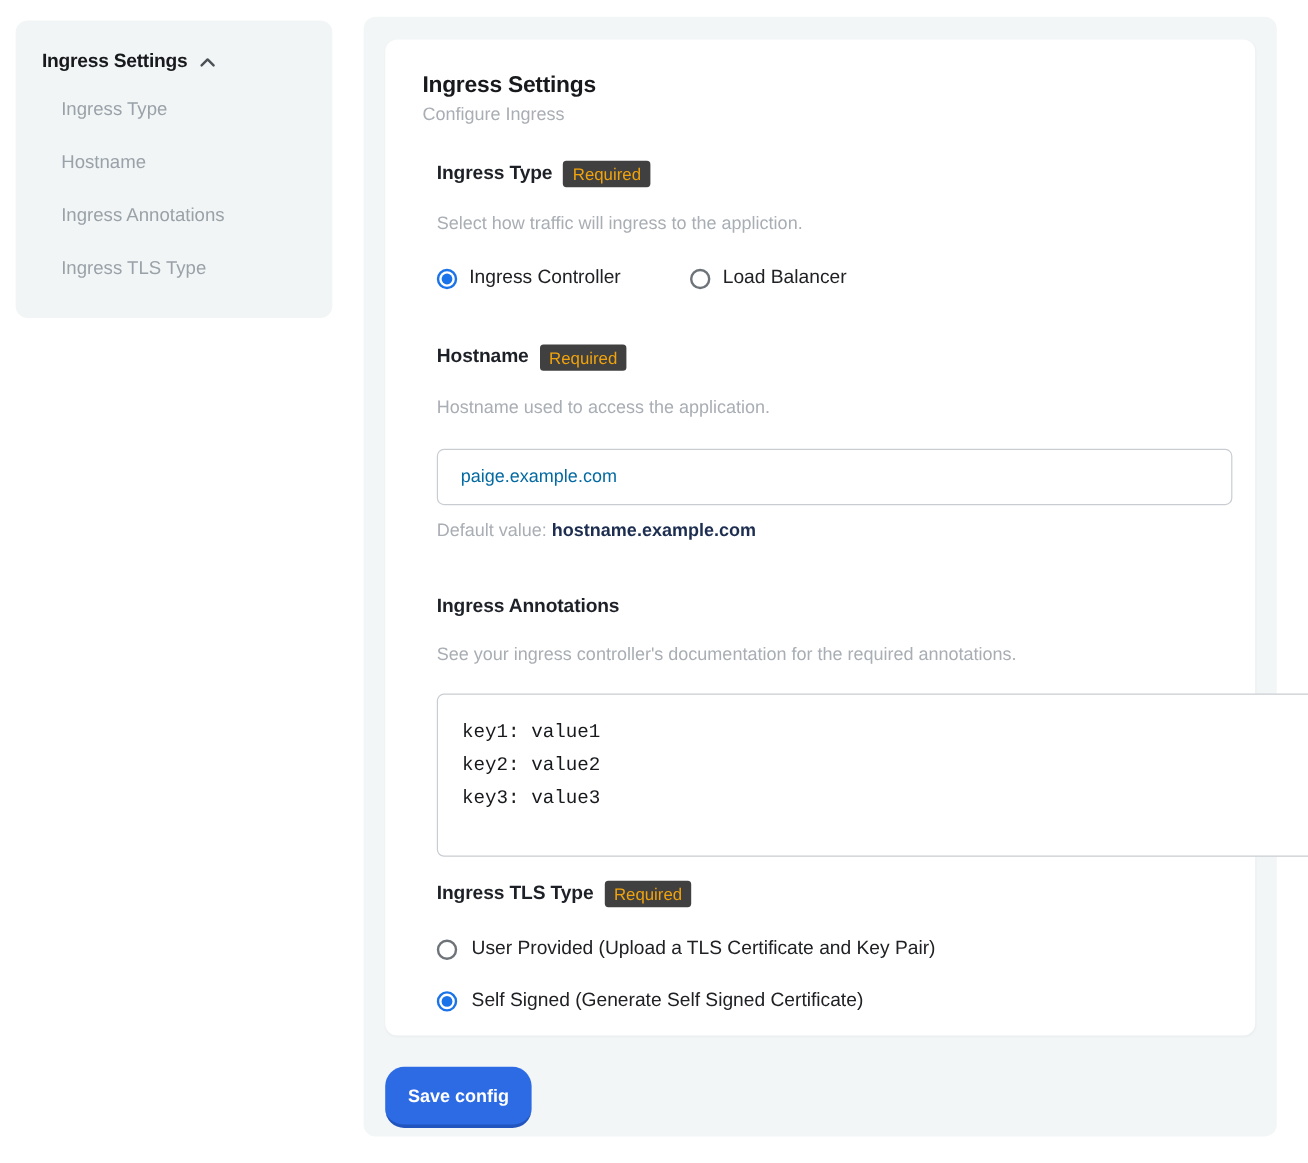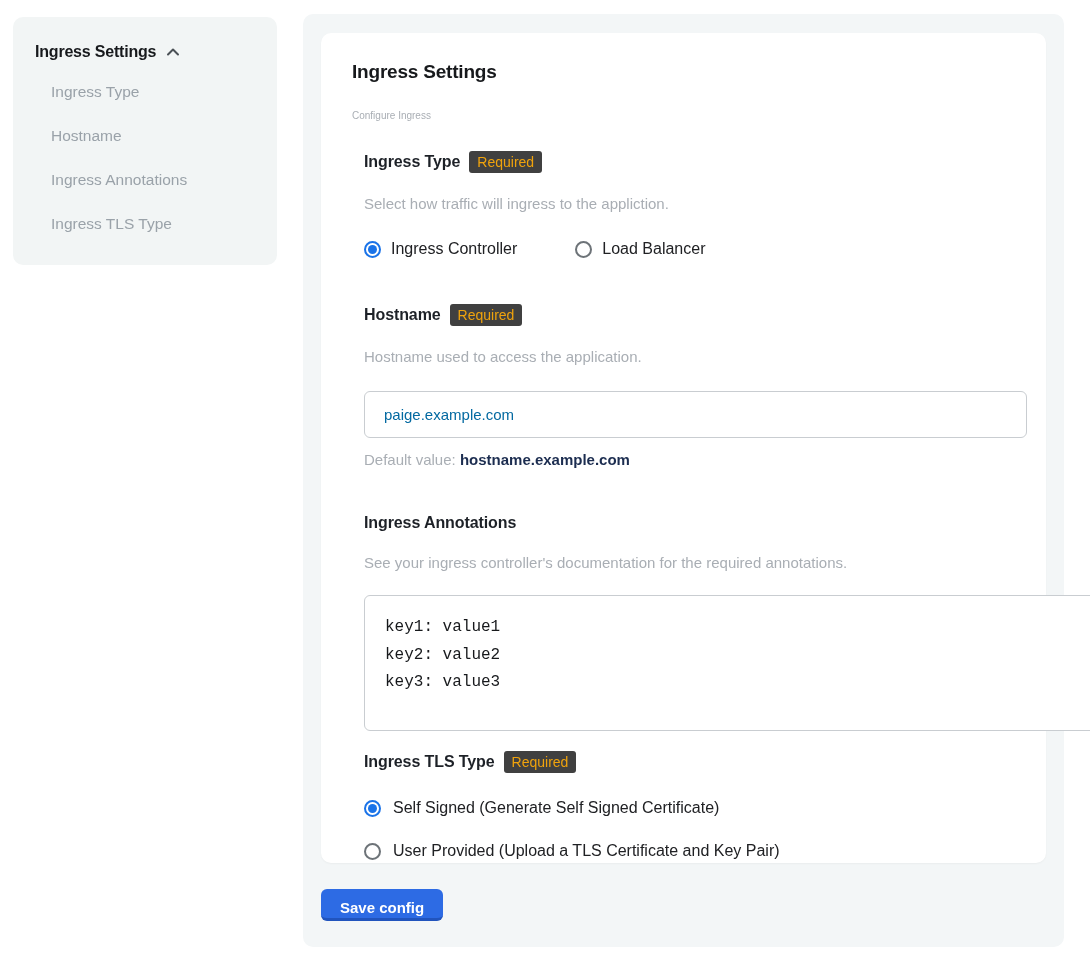--- a/index.html
+++ b/index.html
@@ -25,21 +25,21 @@
   
   .main-panel {
     position:absolute; left:303px; top:14px; width:761px; height:933px;
     background:#f3f6f7; border-radius:10px; padding:19px 18px;
   }
   .card {
     width:725px; height:830px; background:#ffffff; border-radius:10px;
     padding:28px 31px; box-shadow:0 1px 2px rgba(0,0,0,0.04);
   }
   .card-title { font-size:19px; font-weight:700; color:#17191c; letter-spacing:-0.2px; }
-  .card-subtitle { margin-top:27px; font-size:10px; color:#a9aeb4; }
+  .card-subtitle { margin-top:4px; font-size:15px; color:#a9aeb4; }
 
   .field { margin-left:12px; }
   .field-ingress-type { margin-top:30px; }
   .field-hostname { margin-top:46px; }
   .field-annotations { margin-top:46px; }
   .field-tls { margin-top:20px; }
 
   .field-heading { display:flex; align-items:center; gap:9px; }
   .field-label { font-size:16px; font-weight:600; color:#1d2127; letter-spacing:-0.1px; }
   .required-badge {
@@ -75,21 +75,21 @@
     font-family:"Liberation Mono", monospace; font-size:16px; line-height:27.5px;
     color:#17191c; outline:none; display:block;
   }
 
   .tls-option { display:flex; align-items:center; gap:12px; margin-top:26px; }
   .tls-option + .tls-option { margin-top:25px; }
 
   .save-button {
     margin-top:26px; display:inline-block; background:#2d6be4; color:#ffffff;
     font-size:15px; font-weight:700; border:none; border-bottom:3px solid #2154bd;
-    border-radius:6px; padding:10px 19px; height:32px; cursor:pointer;
+    border-radius:16px; padding:10px 19px; height:51px; cursor:pointer;
     font-family:"Liberation Sans", sans-serif;
   }
 </style>
 </head>
 <body>
 
 <nav class="sidebar">
   <div class="sidebar-header">
     <span>Ingress Settings</span>
     <span style="display:inline-flex;">
@@ -146,25 +146,25 @@
 key2: value2
 key3: value3</textarea>
     </div>
 
     <div class="field field-tls">
       <div class="field-heading">
         <span class="field-label">Ingress TLS Type</span>
         <span class="required-badge">Required</span>
       </div>
       <div class="tls-option">
+        <span class="radio"></span>
+        <span class="radio-label">User Provided (Upload a TLS Certificate and Key Pair)</span>
+      </div>
+      <div class="tls-option">
         <span class="radio selected"></span>
         <span class="radio-label">Self Signed (Generate Self Signed Certificate)</span>
-      </div>
-      <div class="tls-option">
-        <span class="radio"></span>
-        <span class="radio-label">User Provided (Upload a TLS Certificate and Key Pair)</span>
       </div>
     </div>
 
   </section>
 
   <button class="save-button">Save config</button>
 </main>
 
 </body></html>

